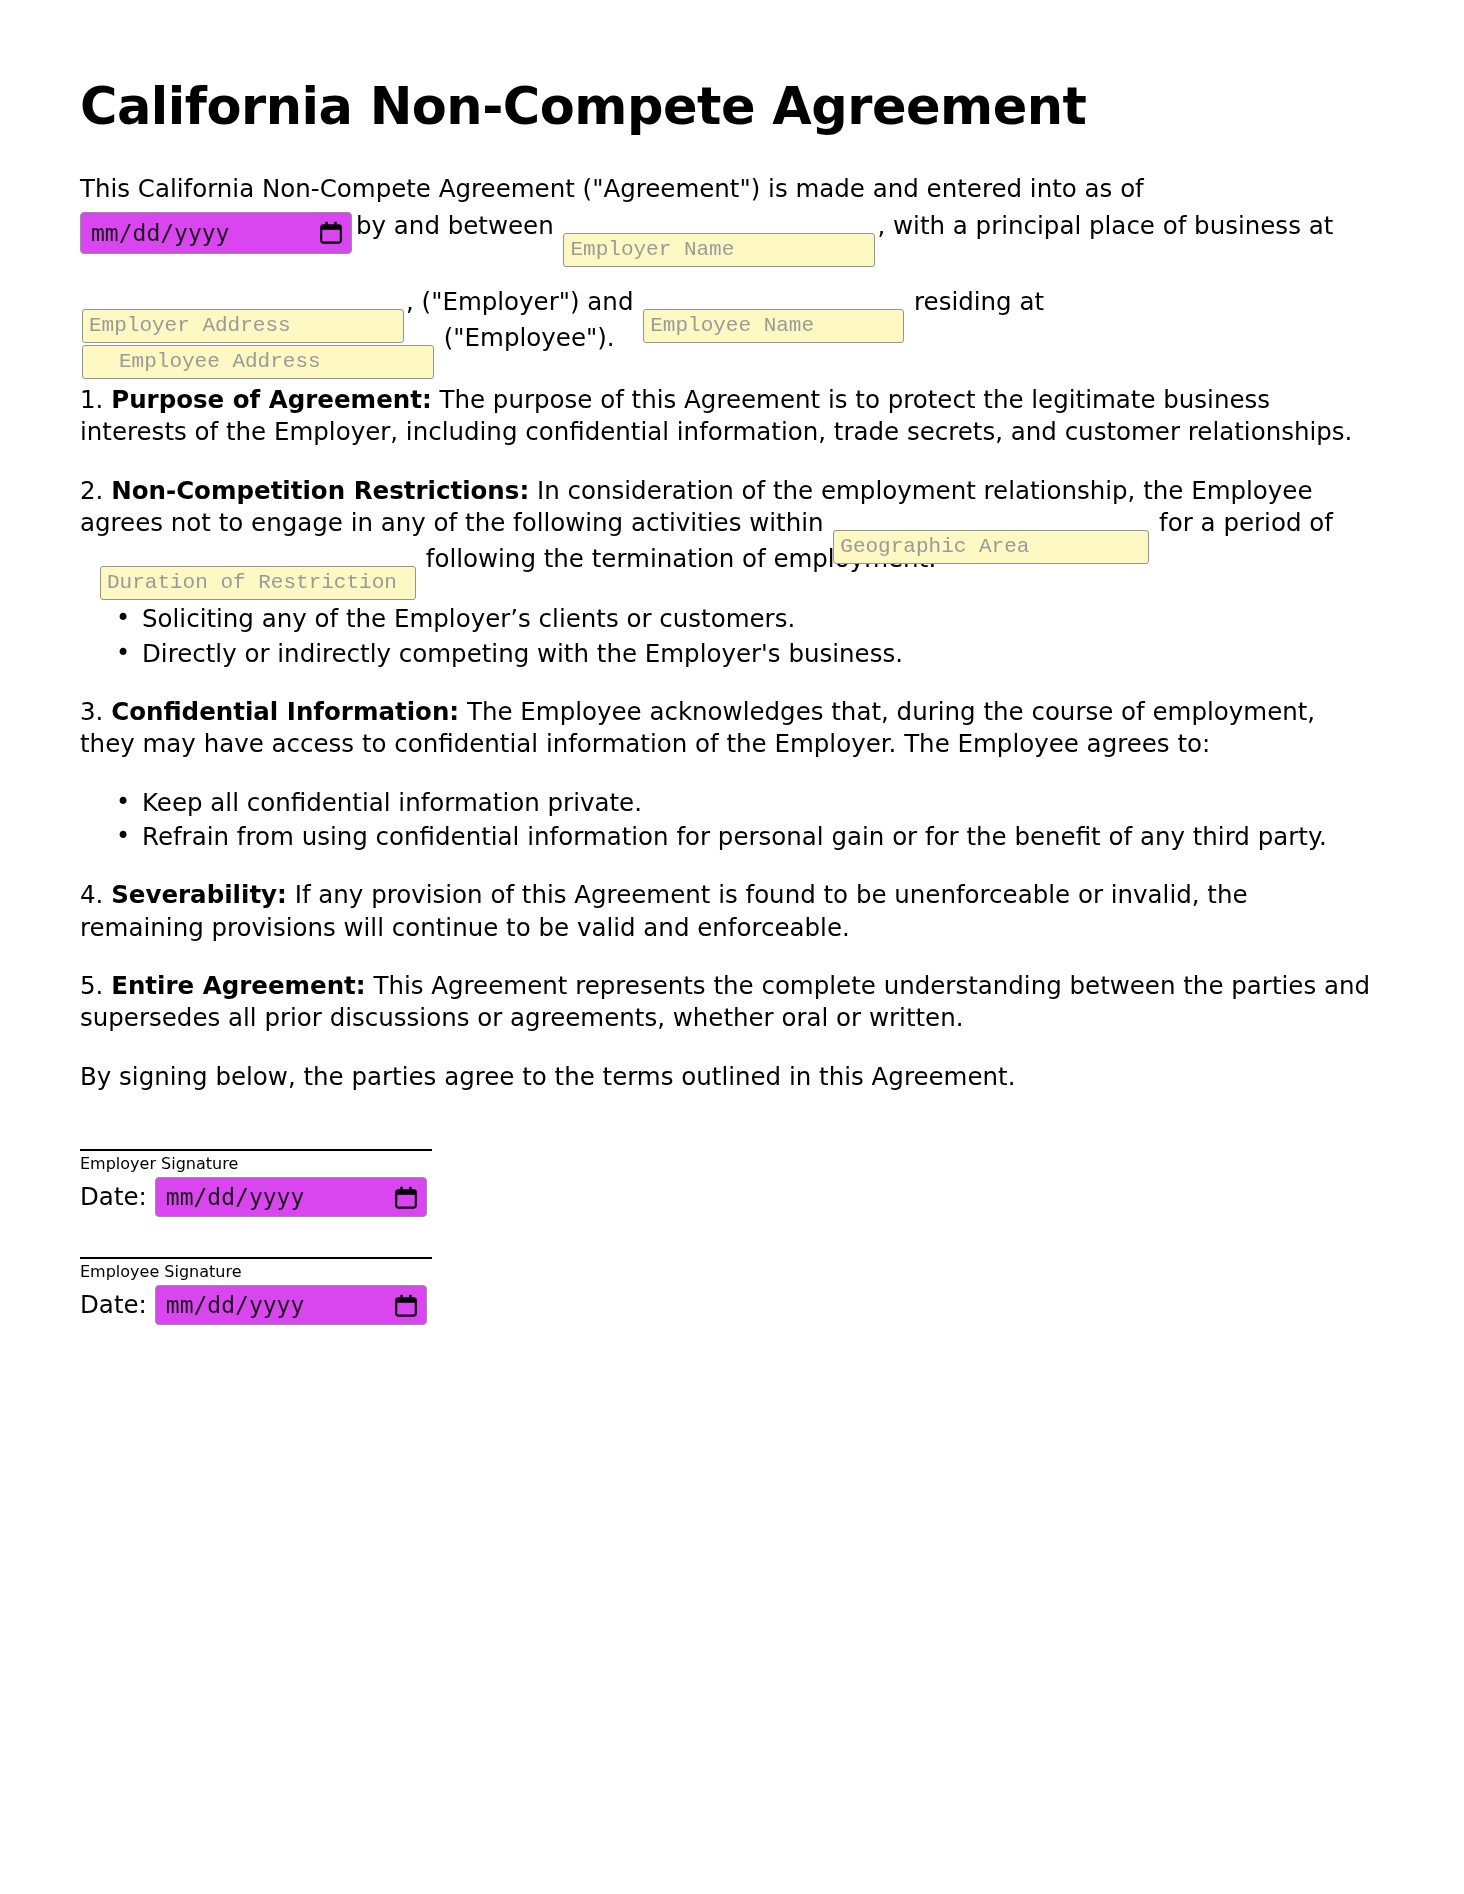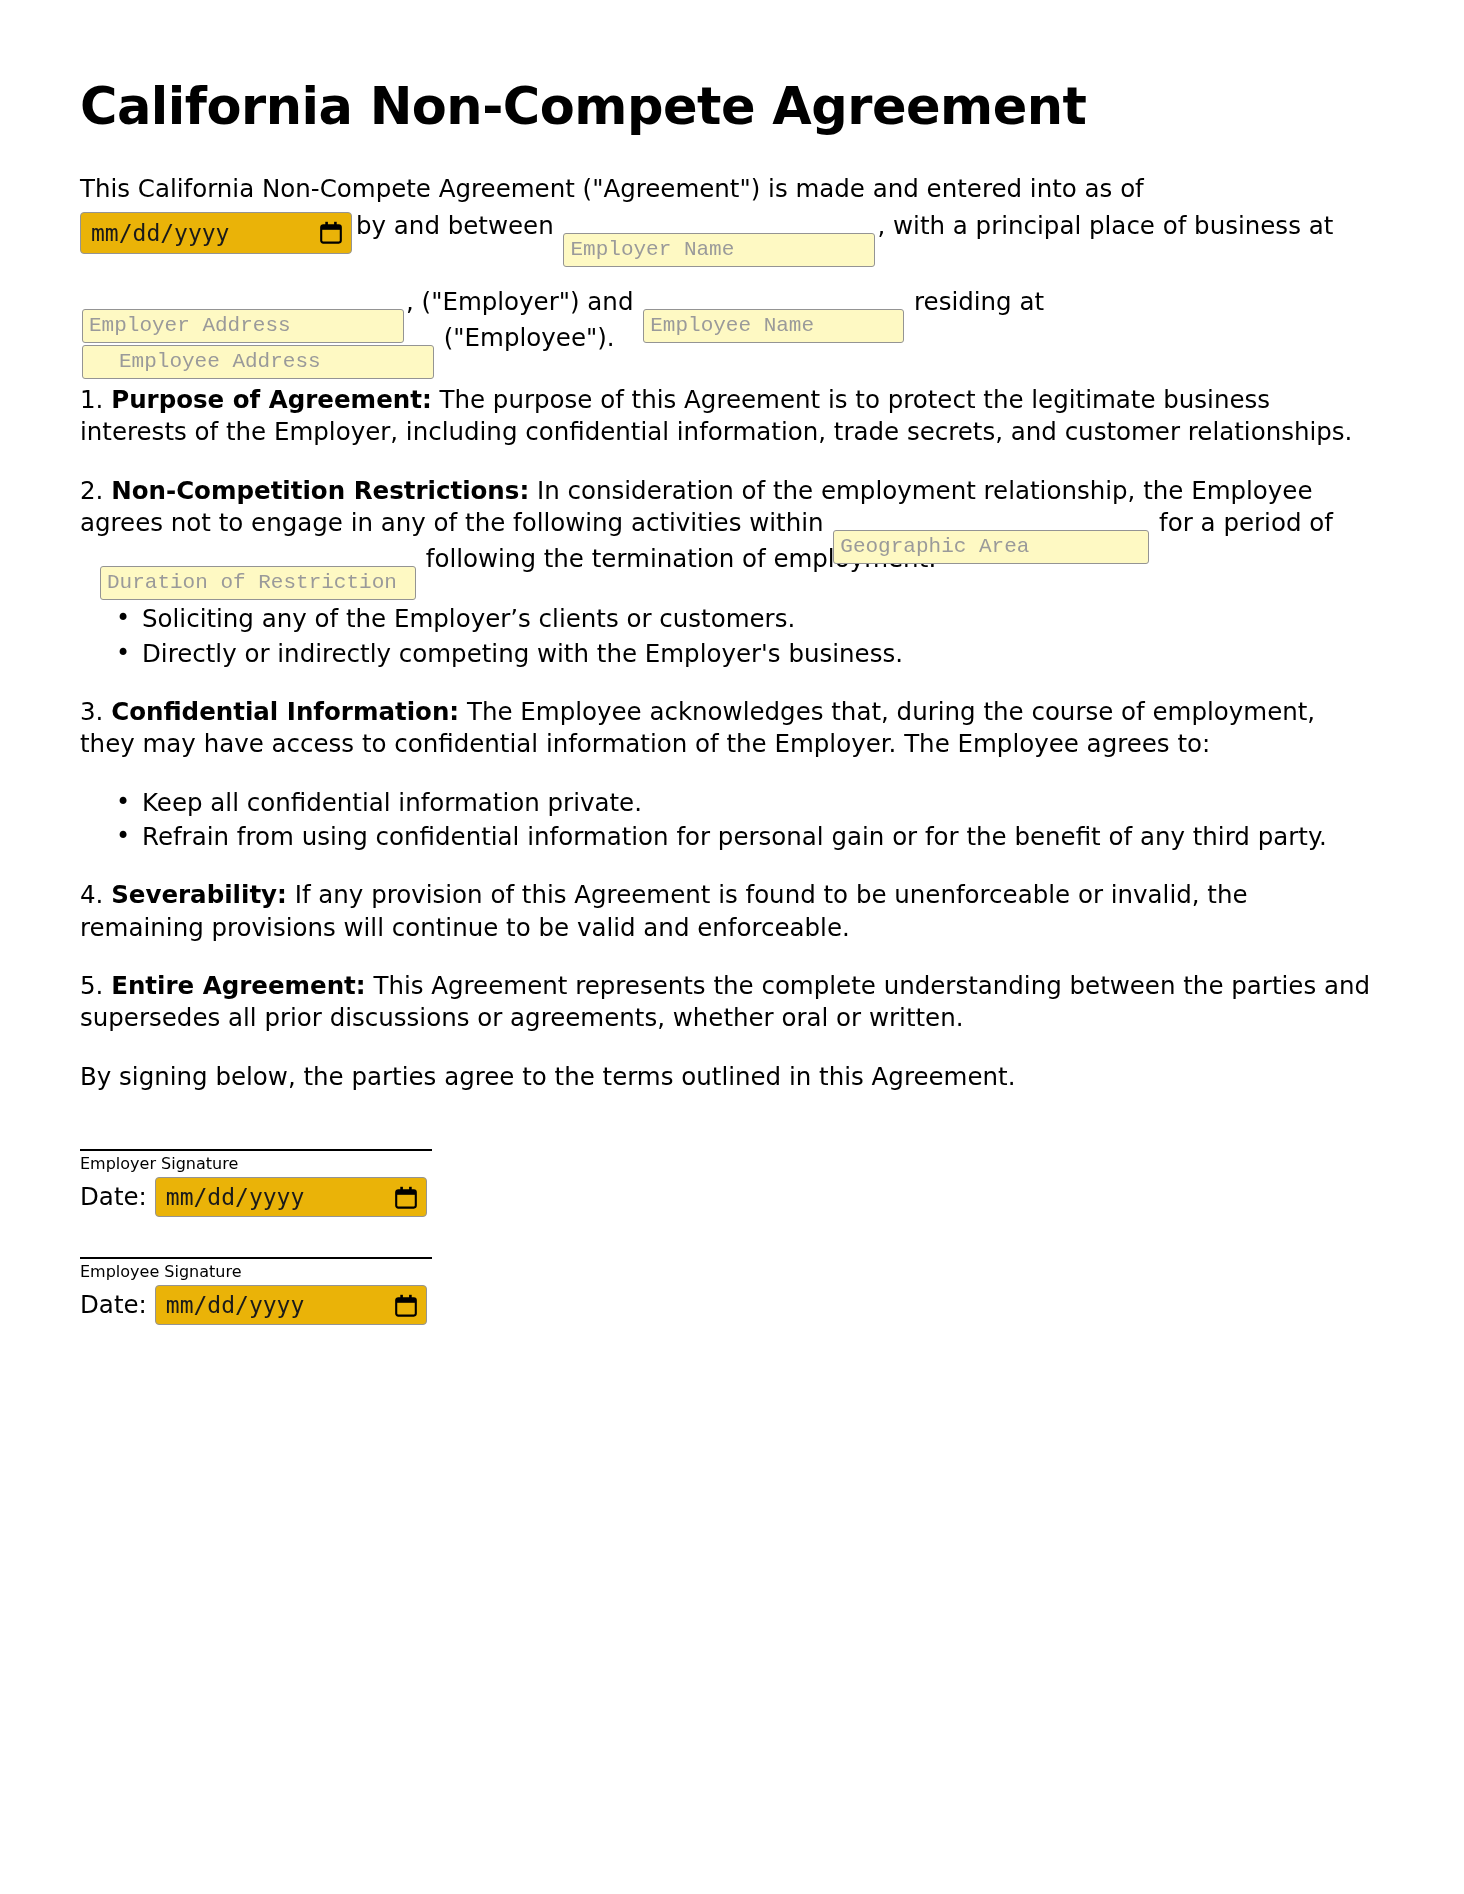--- a/index.html
+++ b/index.html
@@ -74,21 +74,21 @@
 
   
   .date-field {
     display: inline-flex;
     align-items: center;
     justify-content: space-between;
     width: 272px;
     height: 42px;
     border: 1.4px solid #949494;
     border-radius: 4px;
-    background: #eab308;
+    background: #d946ef;
     box-sizing: border-box;
     padding: 0 9px 0 10px;
     vertical-align: baseline;
     position: relative;
     top: 7px;
     margin: 0 4px 0 0;
   }
   .date-field.small {
     width: 272px;
     height: 40px;

